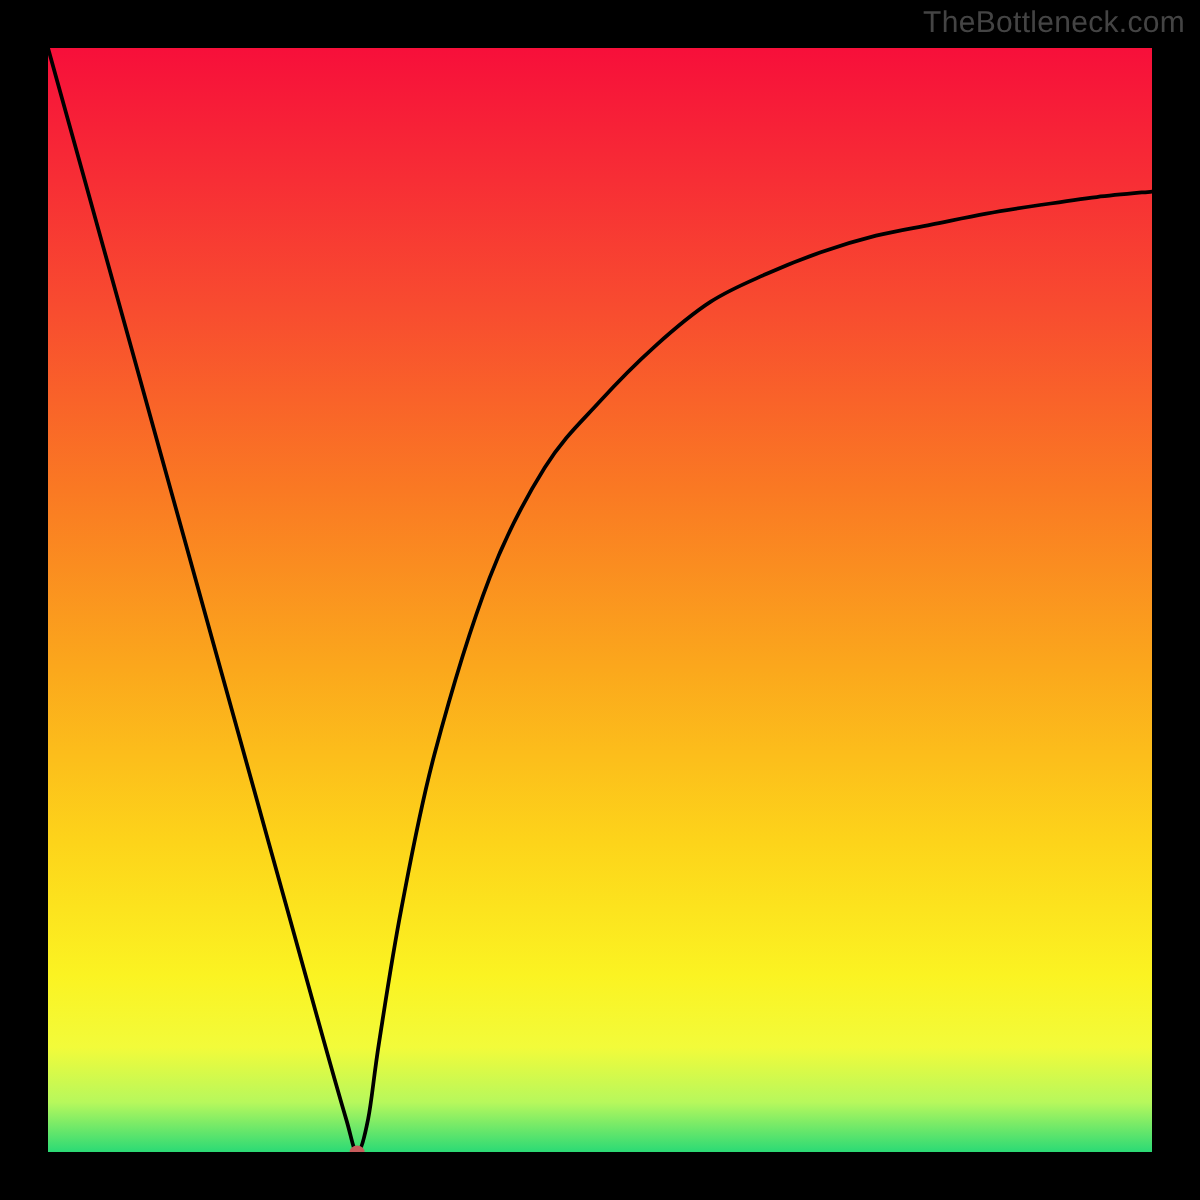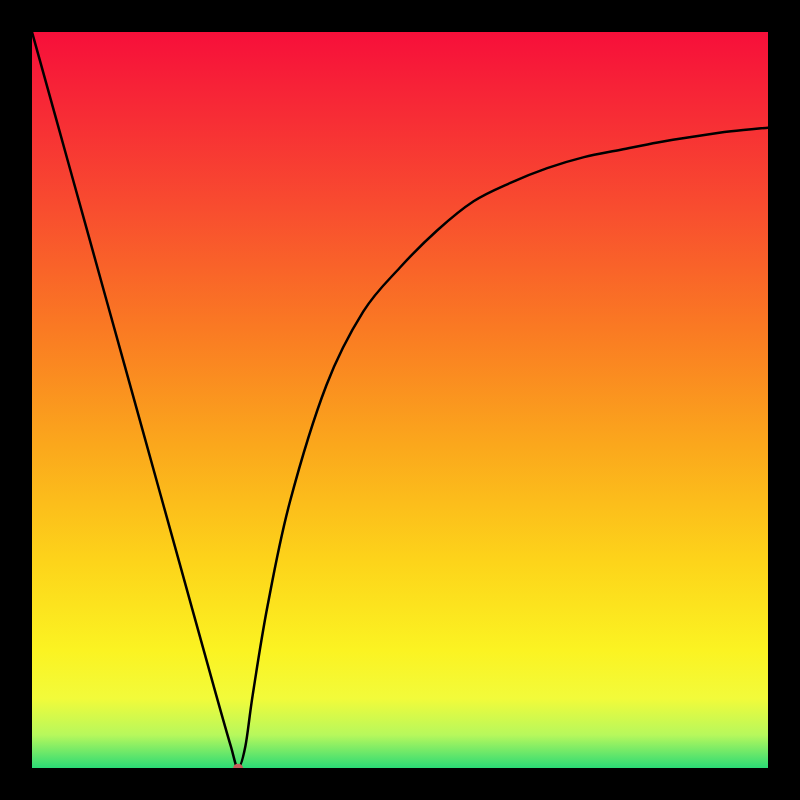--- a/index.html
+++ b/index.html
@@ -32,20 +32,21 @@
     font-size: 20px;
     font-weight: 500;
     letter-spacing: 0.2px;
   }
 </style>
 </head>
 <body>
 
 <div class="frame">
 
+  <div class="attribution">TheBottleneck.com</div>
 
   <svg class="plot-area" viewBox="0 0 736 736" preserveAspectRatio="none">
     <defs>
       <linearGradient id="bg-grad" x1="0" y1="0" x2="0" y2="1">
           <stop offset="0.00%" stop-color="#f70f3a"></stop>
           <stop offset="12.00%" stop-color="#f72e35"></stop>
           <stop offset="24.00%" stop-color="#f84d2f"></stop>
           <stop offset="40.00%" stop-color="#fa7923"></stop>
           <stop offset="56.00%" stop-color="#fba71c"></stop>
           <stop offset="72.00%" stop-color="#fdd41a"></stop>

